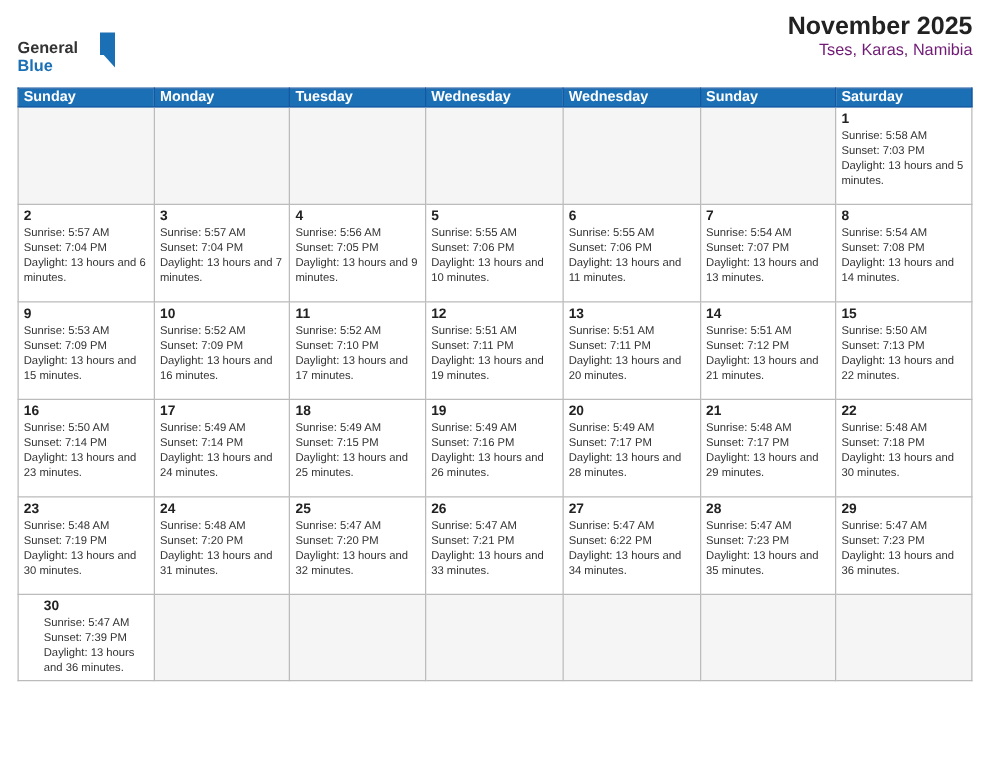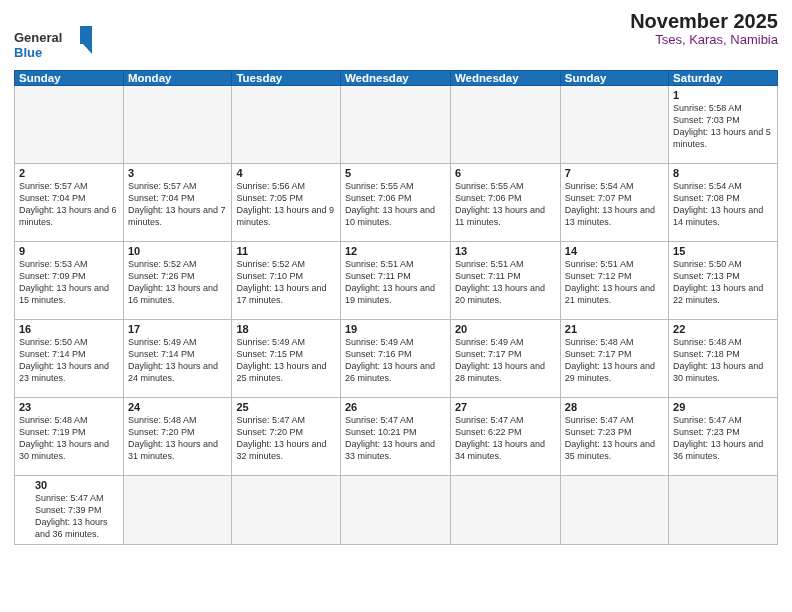--- a/index.html
+++ b/index.html
@@ -178,21 +178,21 @@
         <tr>
           <td>
             <span class="day-num">9</span>
             <div class="day-info">Sunrise: 5:53 AM
 Sunset: 7:09 PM
 Daylight: 13 hours and 15 minutes.</div>
           </td>
           <td>
             <span class="day-num">10</span>
             <div class="day-info">Sunrise: 5:52 AM
-Sunset: 7:26 PM
+Sunset: 7:09 PM
 Daylight: 13 hours and 16 minutes.</div>
           </td>
           <td>
             <span class="day-num">11</span>
             <div class="day-info">Sunrise: 5:52 AM
 Sunset: 7:10 PM
 Daylight: 13 hours and 17 minutes.</div>
           </td>
           <td>
             <span class="day-num">12</span>
@@ -278,21 +278,21 @@
           </td>
           <td>
             <span class="day-num">25</span>
             <div class="day-info">Sunrise: 5:47 AM
 Sunset: 7:20 PM
 Daylight: 13 hours and 32 minutes.</div>
           </td>
           <td>
             <span class="day-num">26</span>
             <div class="day-info">Sunrise: 5:47 AM
-Sunset: 10:21 PM
+Sunset: 7:21 PM
 Daylight: 13 hours and 33 minutes.</div>
           </td>
           <td>
             <span class="day-num">27</span>
             <div class="day-info">Sunrise: 5:47 AM
 Sunset: 6:22 PM
 Daylight: 13 hours and 34 minutes.</div>
           </td>
           <td>
             <span class="day-num">28</span>

